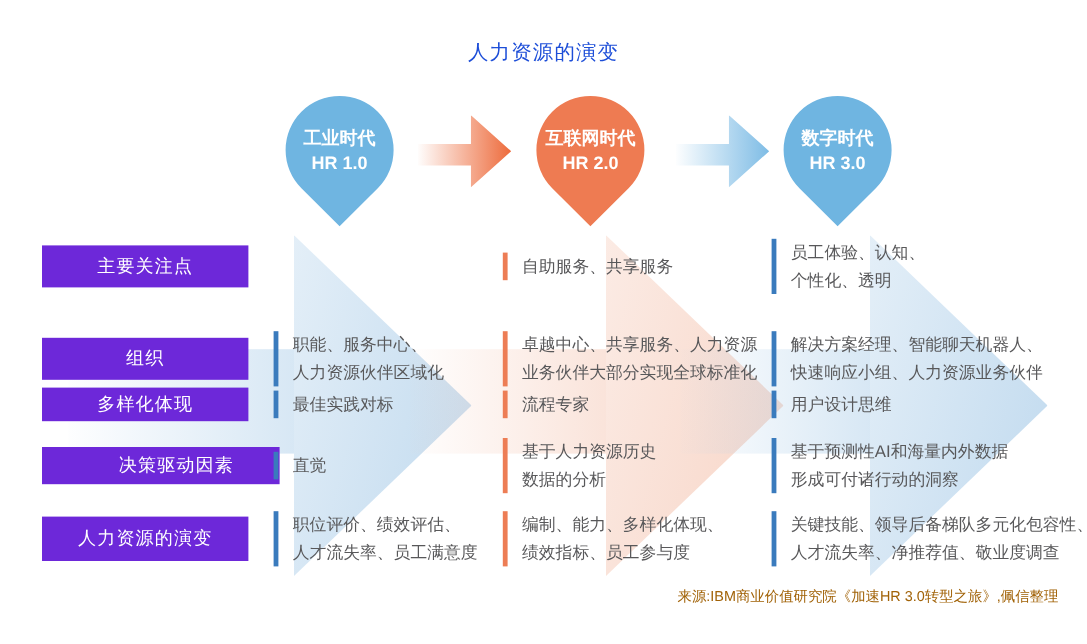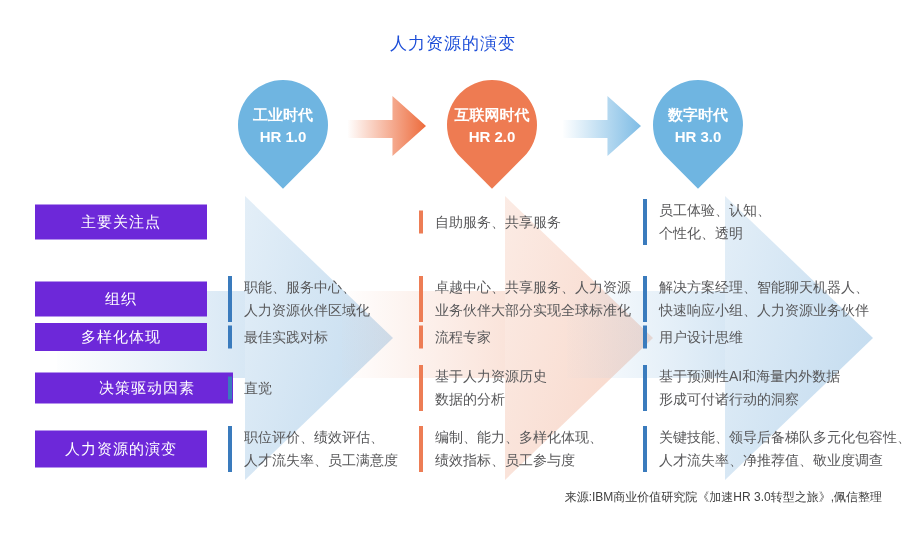--- a/index.html
+++ b/index.html
@@ -64,21 +64,21 @@
     font-size:14px; line-height:23px; color:#58585A;
     padding-left:12px; border-left:4px solid; white-space:nowrap;
   }
   .cell.c1 { left:228px; }
   .cell.c2 { left:419px; }
   .cell.c3 { left:643px; }
   .cell.blue   { border-color:#3A7BBD; }
   .cell.orange { border-color:#ED7D55; }
   .cell div { white-space:nowrap; }
   
-  .source { position:absolute; top:489px; right:24px; font-size:12px; color:#404040; z-index:2; }
+  .source { position:absolute; top:489px; right:24px; font-size:12px; color:#a16207; z-index:2; }
 </style>
 </head>
 <body>
 
 <div class="canvas">
 
   <div class="title">人力资源的演变</div>
 
   <div class="wm-band b1"></div>
   <div class="wm-tri t1"></div>

